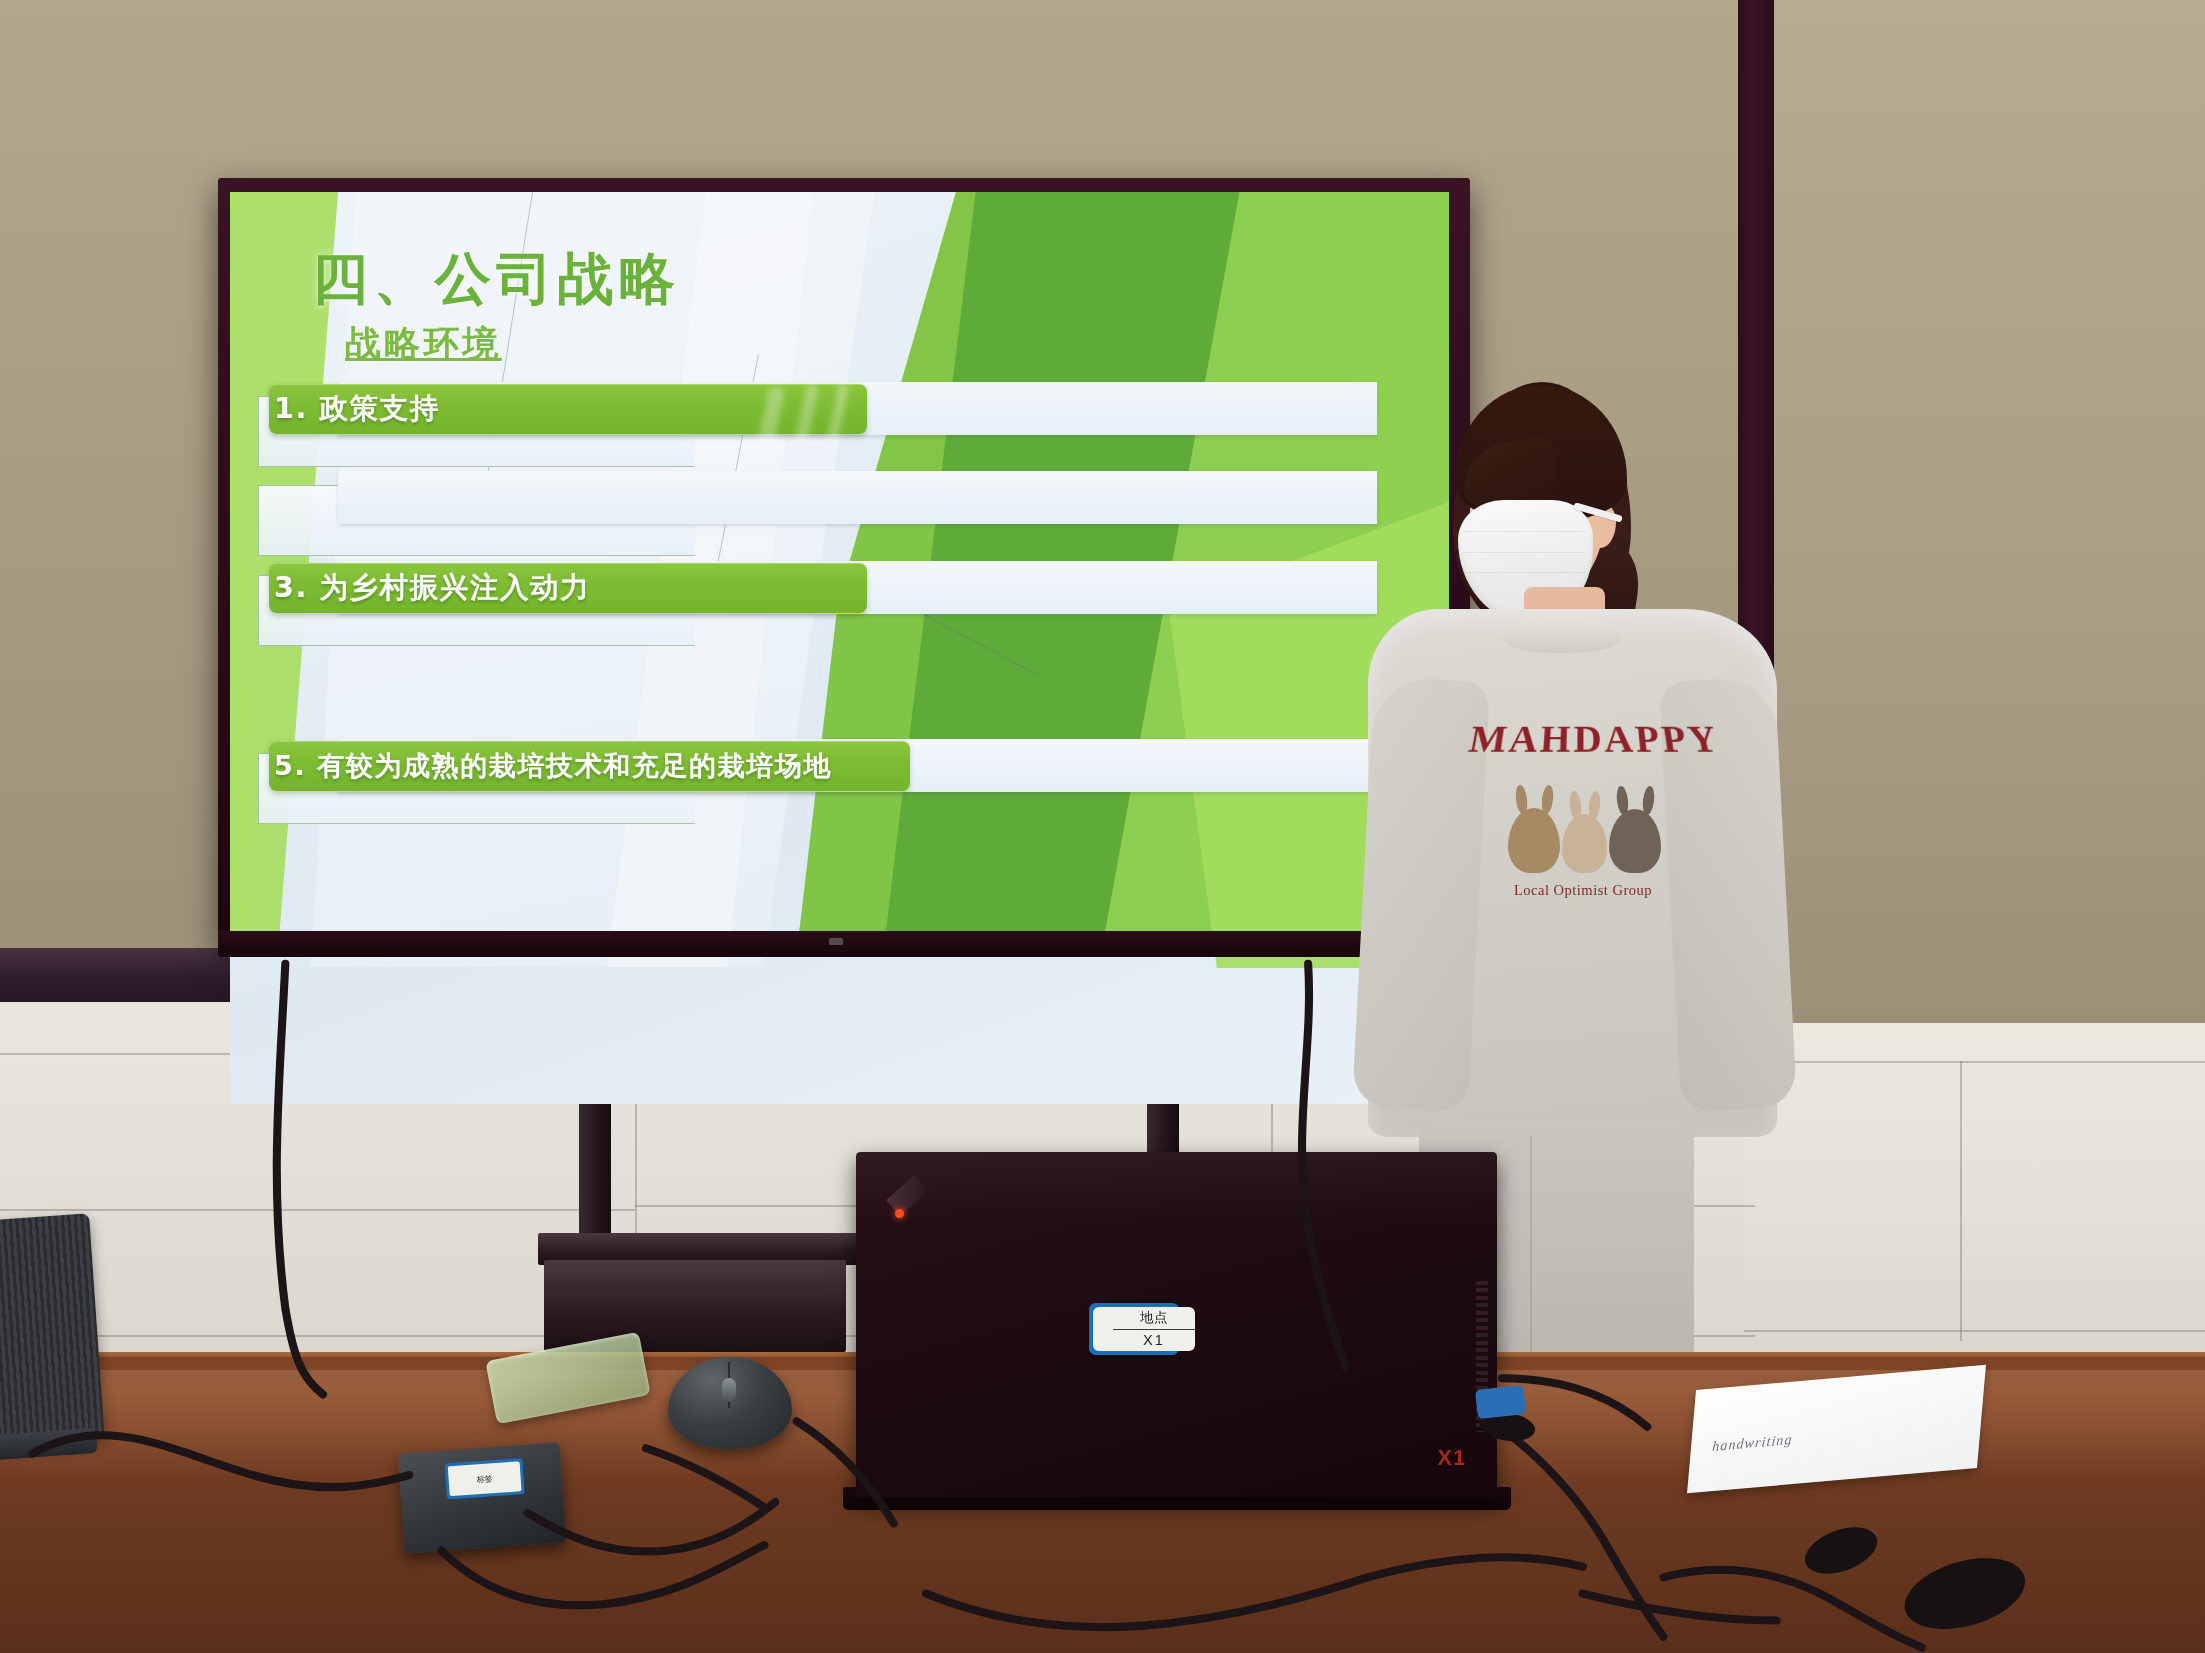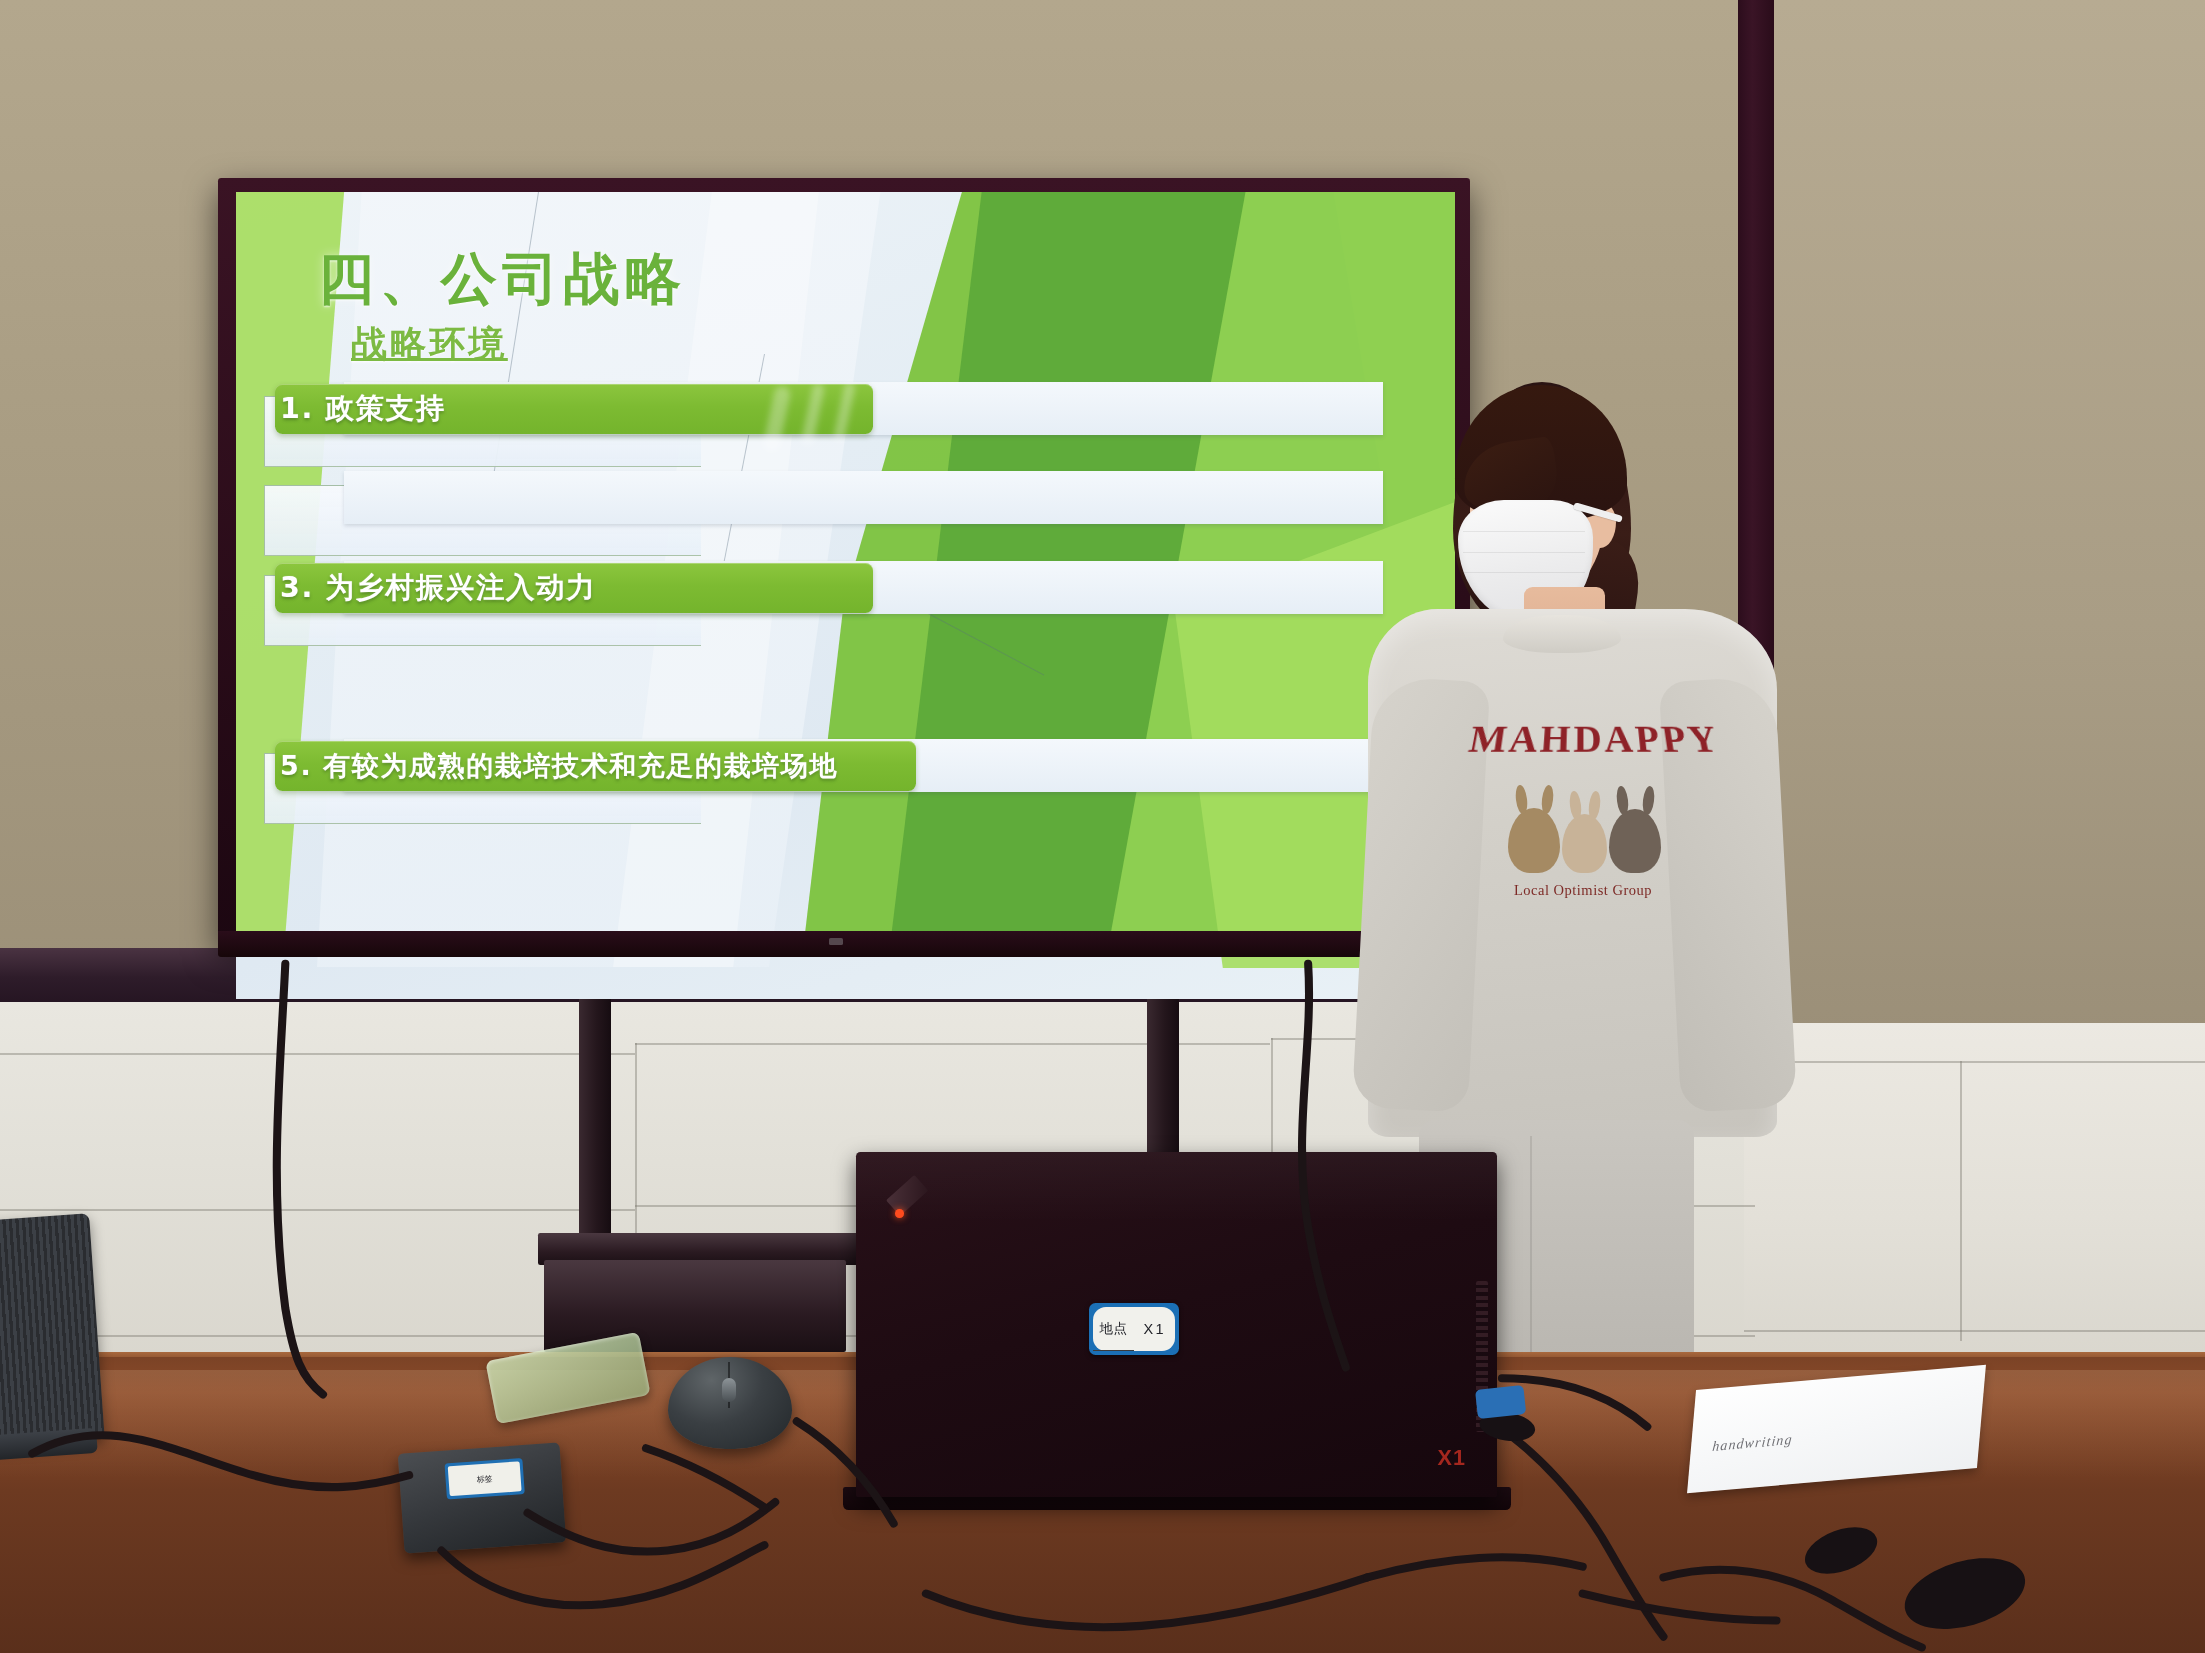--- a/index.html
+++ b/index.html
@@ -22,21 +22,21 @@
     background:linear-gradient(180deg,#e9e7e0 0%,#e2e0d8 40%,#d8d5cc 100%);}
   .wall-tile-right{position:absolute;left:1744px;top:1023px;width:461px;height:388px;
     background:linear-gradient(180deg,#ece9e2 0%,#e3e0d8 50%,#d6d3ca 100%);}
   .tile-line{position:absolute;background:rgba(120,118,108,.40);}
   .tile-line.h{height:1.6px;}
   .tile-line.v{width:1.6px;}
   
   .tv-frame{position:absolute;left:218px;top:178px;width:1252px;height:767px;
     background:linear-gradient(180deg,#3a1324 0%,#2a0c19 55%,#1c0711 100%);
     border-radius:3.2px;box-shadow:0 12px 32px rgba(0,0,0,.55);}
-  .tv-screen{position:absolute;left:18px;top:14px;width:1219px;height:807px;
+  .tv-screen{position:absolute;left:12px;top:14px;width:1219px;height:912px;
     overflow:hidden;background:#e3ecf3;text-align:center;}
   .tv-chin{position:absolute;left:218px;top:931px;width:1252px;height:26px;
     background:linear-gradient(180deg,#2a0d1a,#160609);border-radius:0 0 3.2px 3.2px;}
   .tv-sensor{position:absolute;left:829px;top:938px;width:14px;height:7px;
     background:#55484e;border-radius:1.6px;}
   
   .stand-col{position:absolute;background:linear-gradient(90deg,#3a2930,#24161c 55%,#160c11);}
   .stand-shelf{position:absolute;background:linear-gradient(180deg,#4a3840,#2a1a21 60%,#1a0f14);border-radius:2.2px;}
   
   .slide{position:absolute;inset:0;background:
@@ -170,22 +170,22 @@
     background:linear-gradient(135deg,#4a3038,#2c171e);
     transform:rotate(-42deg);border-radius:1.6px;}
   .tp-dot{position:absolute;left:39px;top:57px;width:8.6px;height:8.6px;
     border-radius:50%;background:#ff4b1e;box-shadow:0 0 7.5px rgba(255,80,30,.9);}
   .x1mark{position:absolute;right:31px;bottom:26px;font-size:21.5px;color:#b02a20;
     font-weight:700;letter-spacing:1.1px;opacity:.92;
     font-family:"Liberation Sans",sans-serif;}
   .nameplate{position:absolute;left:233px;top:151px;width:90px;height:52px;
     background:#1b6fb5;border-radius:6.5px;padding:3.8px;box-sizing:border-box;
     box-shadow:0 1.6px 4.3px rgba(0,0,0,.5);}
-  .nameplate .inner{width:100%;height:100%;background:#f1f1ec;border-radius:13px;
-    display:flex;flex-direction:row;}
+  .nameplate .inner{width:100%;height:100%;background:#f1f1ec;border-radius:6px;
+    display:flex;flex-direction:column;padding-left:20px;}
   .np-a{flex:1;display:flex;align-items:center;justify-content:center;
     border-bottom:1.1px solid #3b3b3b;font-size:13.5px;color:#23242a;
     font-family:"Liberation Serif",serif;letter-spacing:0.5px;}
   .np-b{flex:1;display:flex;align-items:center;justify-content:center;
     font-size:14.5px;color:#23242a;font-family:"Liberation Sans",sans-serif;letter-spacing:2.2px;}
   .lap-base{position:absolute;left:843px;top:1487px;width:668px;height:22.6px;
     background:linear-gradient(180deg,#1c0b12,#120509);border-radius:2.2px 2.2px 5.4px 5.4px;}
   .lap-vent{position:absolute;right:8.6px;top:129px;width:12px;height:151px;
     background:repeating-linear-gradient(180deg,#3a2129 0 3.8px,#180a10 3.8px 7.5px);
     border-radius:2.2px;opacity:.8;}

